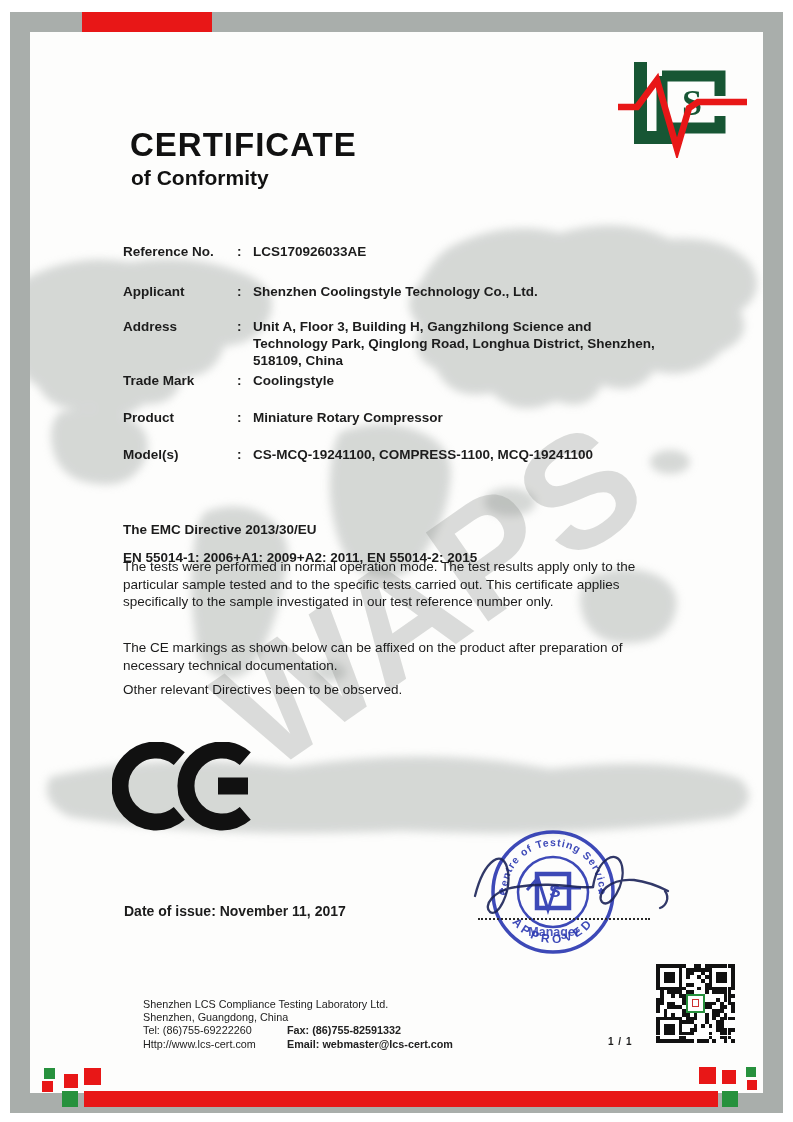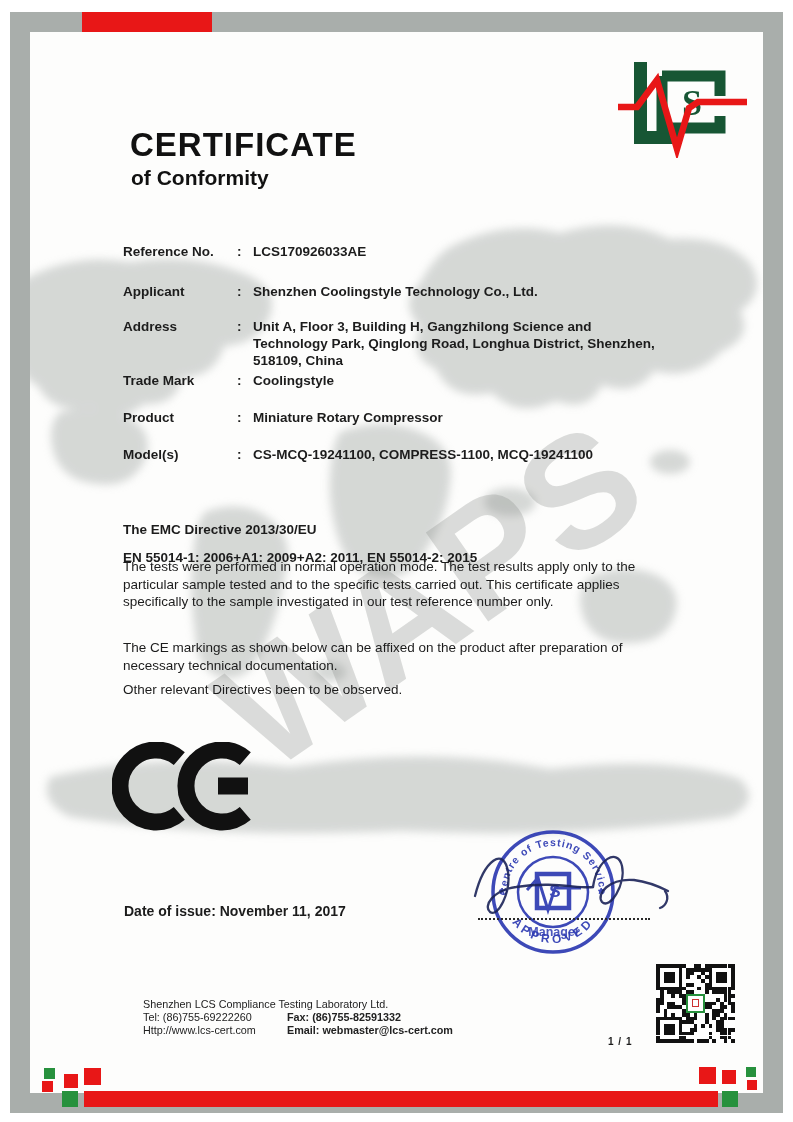--- a/index.html
+++ b/index.html
@@ -195,20 +195,21 @@
       <path d="M15,68 C24,32 44,18 48,44 C51,64 38,90 30,84 C23,78 33,62 56,59 C95,53 118,61 133,59"></path>
       <path d="M133,59 C137,30 158,20 162,38 C166,56 150,82 142,74 C136,66 149,50 174,52 C190,54 202,60 208,63"></path>
       <path d="M205,63 C210,70 206,78 200,80"></path>
     </g>
   </svg>
   <div class="dotted-line"></div>
   <div class="manager">Manager</div>
 
   <div class="footer">
     <div>Shenzhen LCS Compliance Testing Laboratory Ltd.</div>
+    <div>Shenzhen, Guangdong, China</div>
     <div class="cols">
       <span class="c1">Tel: (86)755-69222260</span>
       <span class="c2">Fax: (86)755-82591332</span>
       <span class="c1" style="top:13.2px">Http://www.lcs-cert.com</span>
       <span class="c2" style="top:13.2px">Email: webmaster@lcs-cert.com</span>
     </div>
   </div>
   <div class="page-indicator">1 / 1</div>
 
   <div class="qr">

